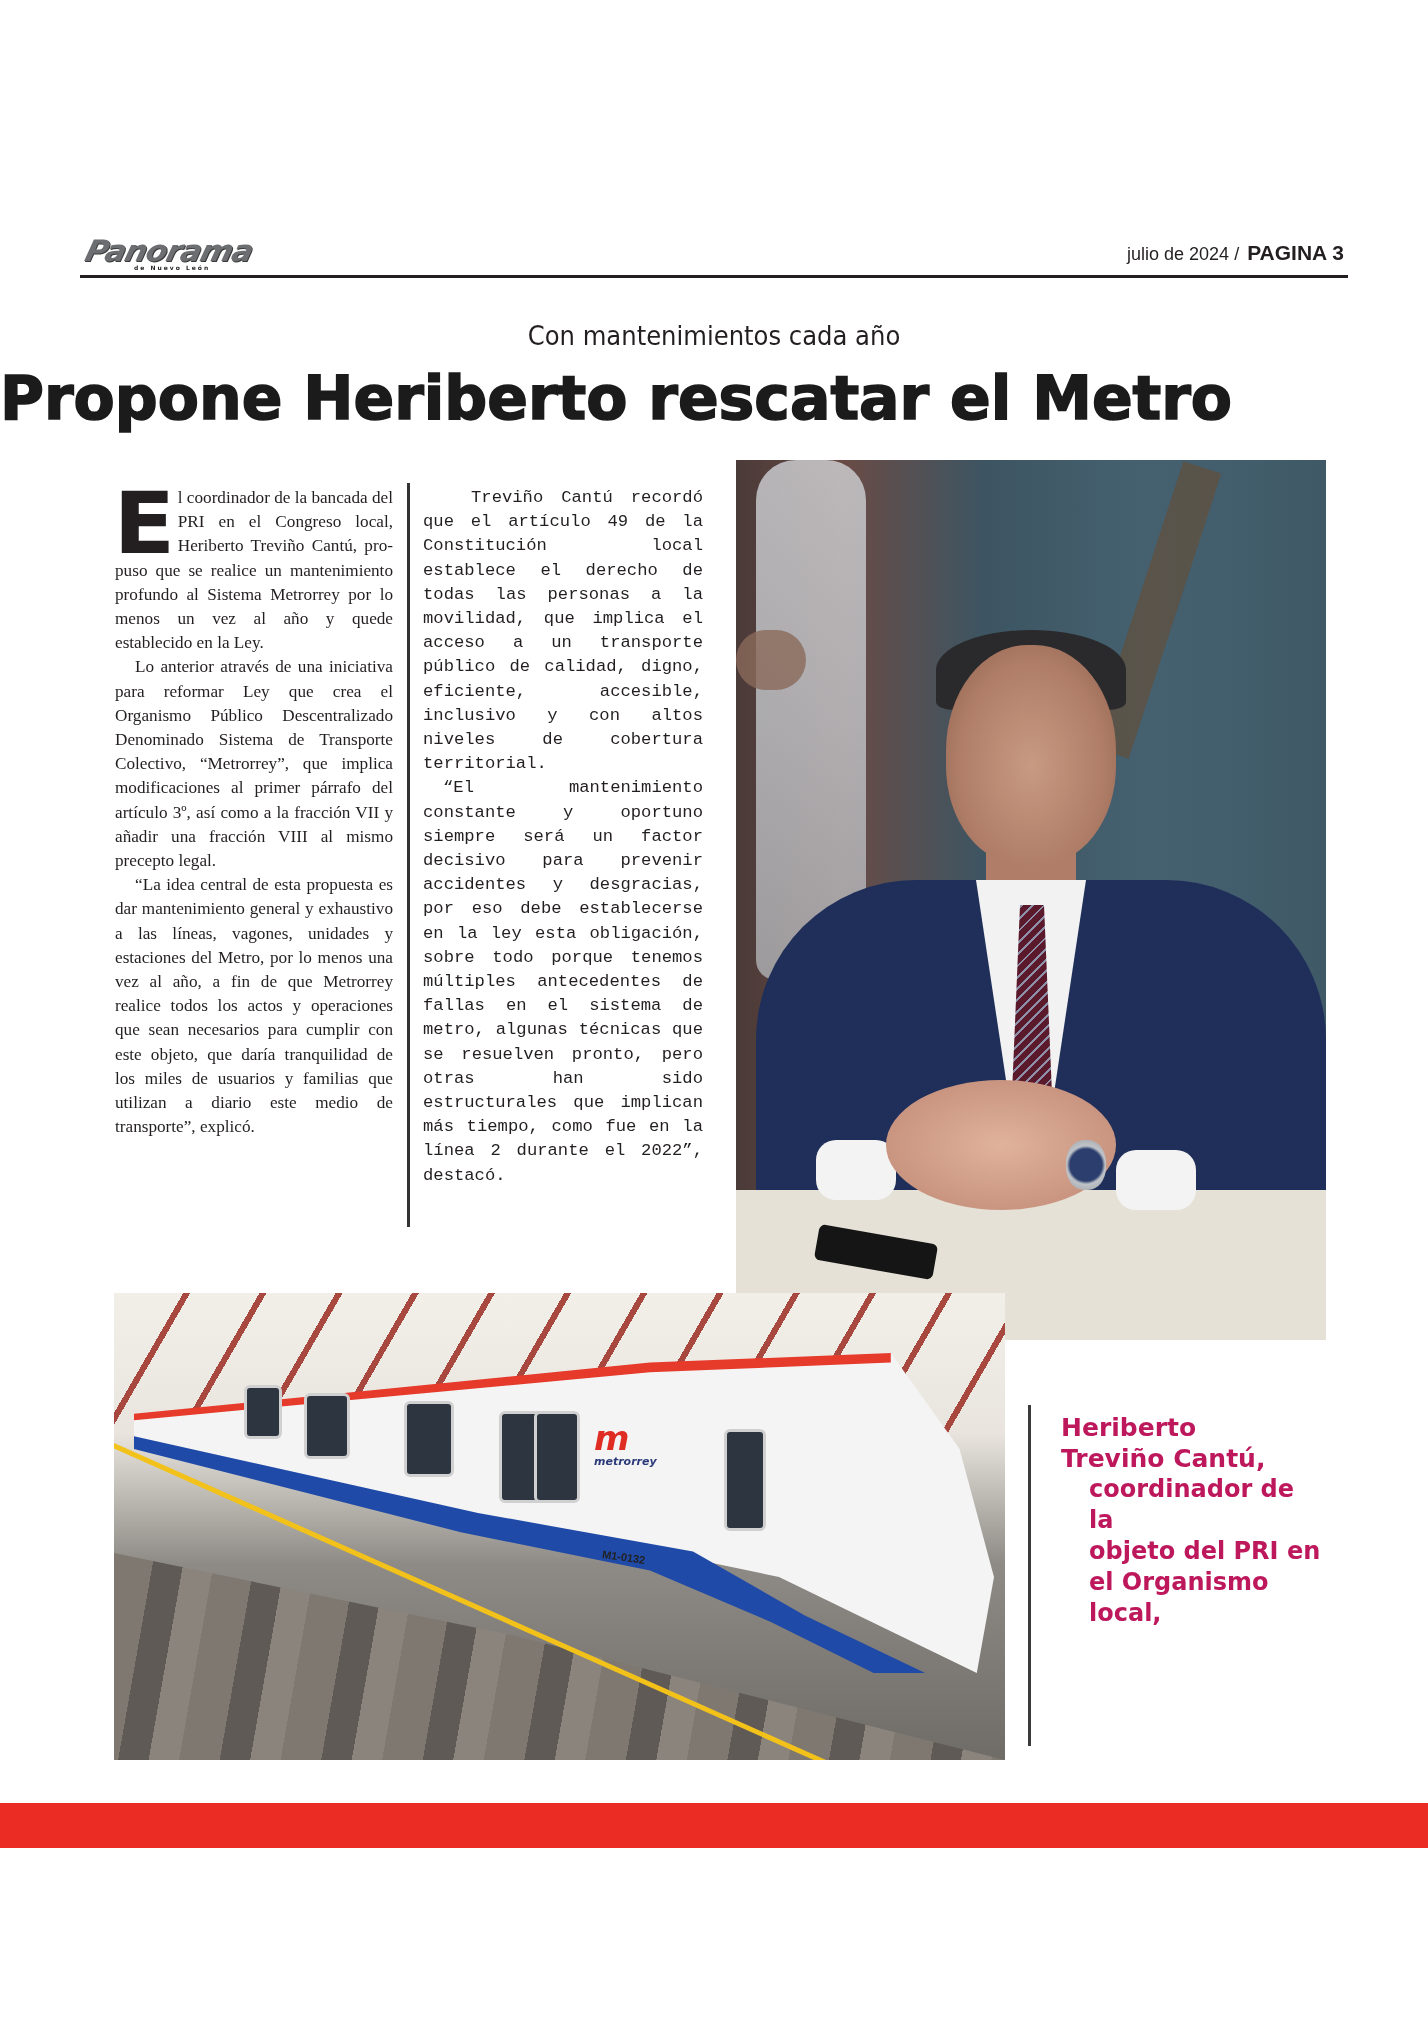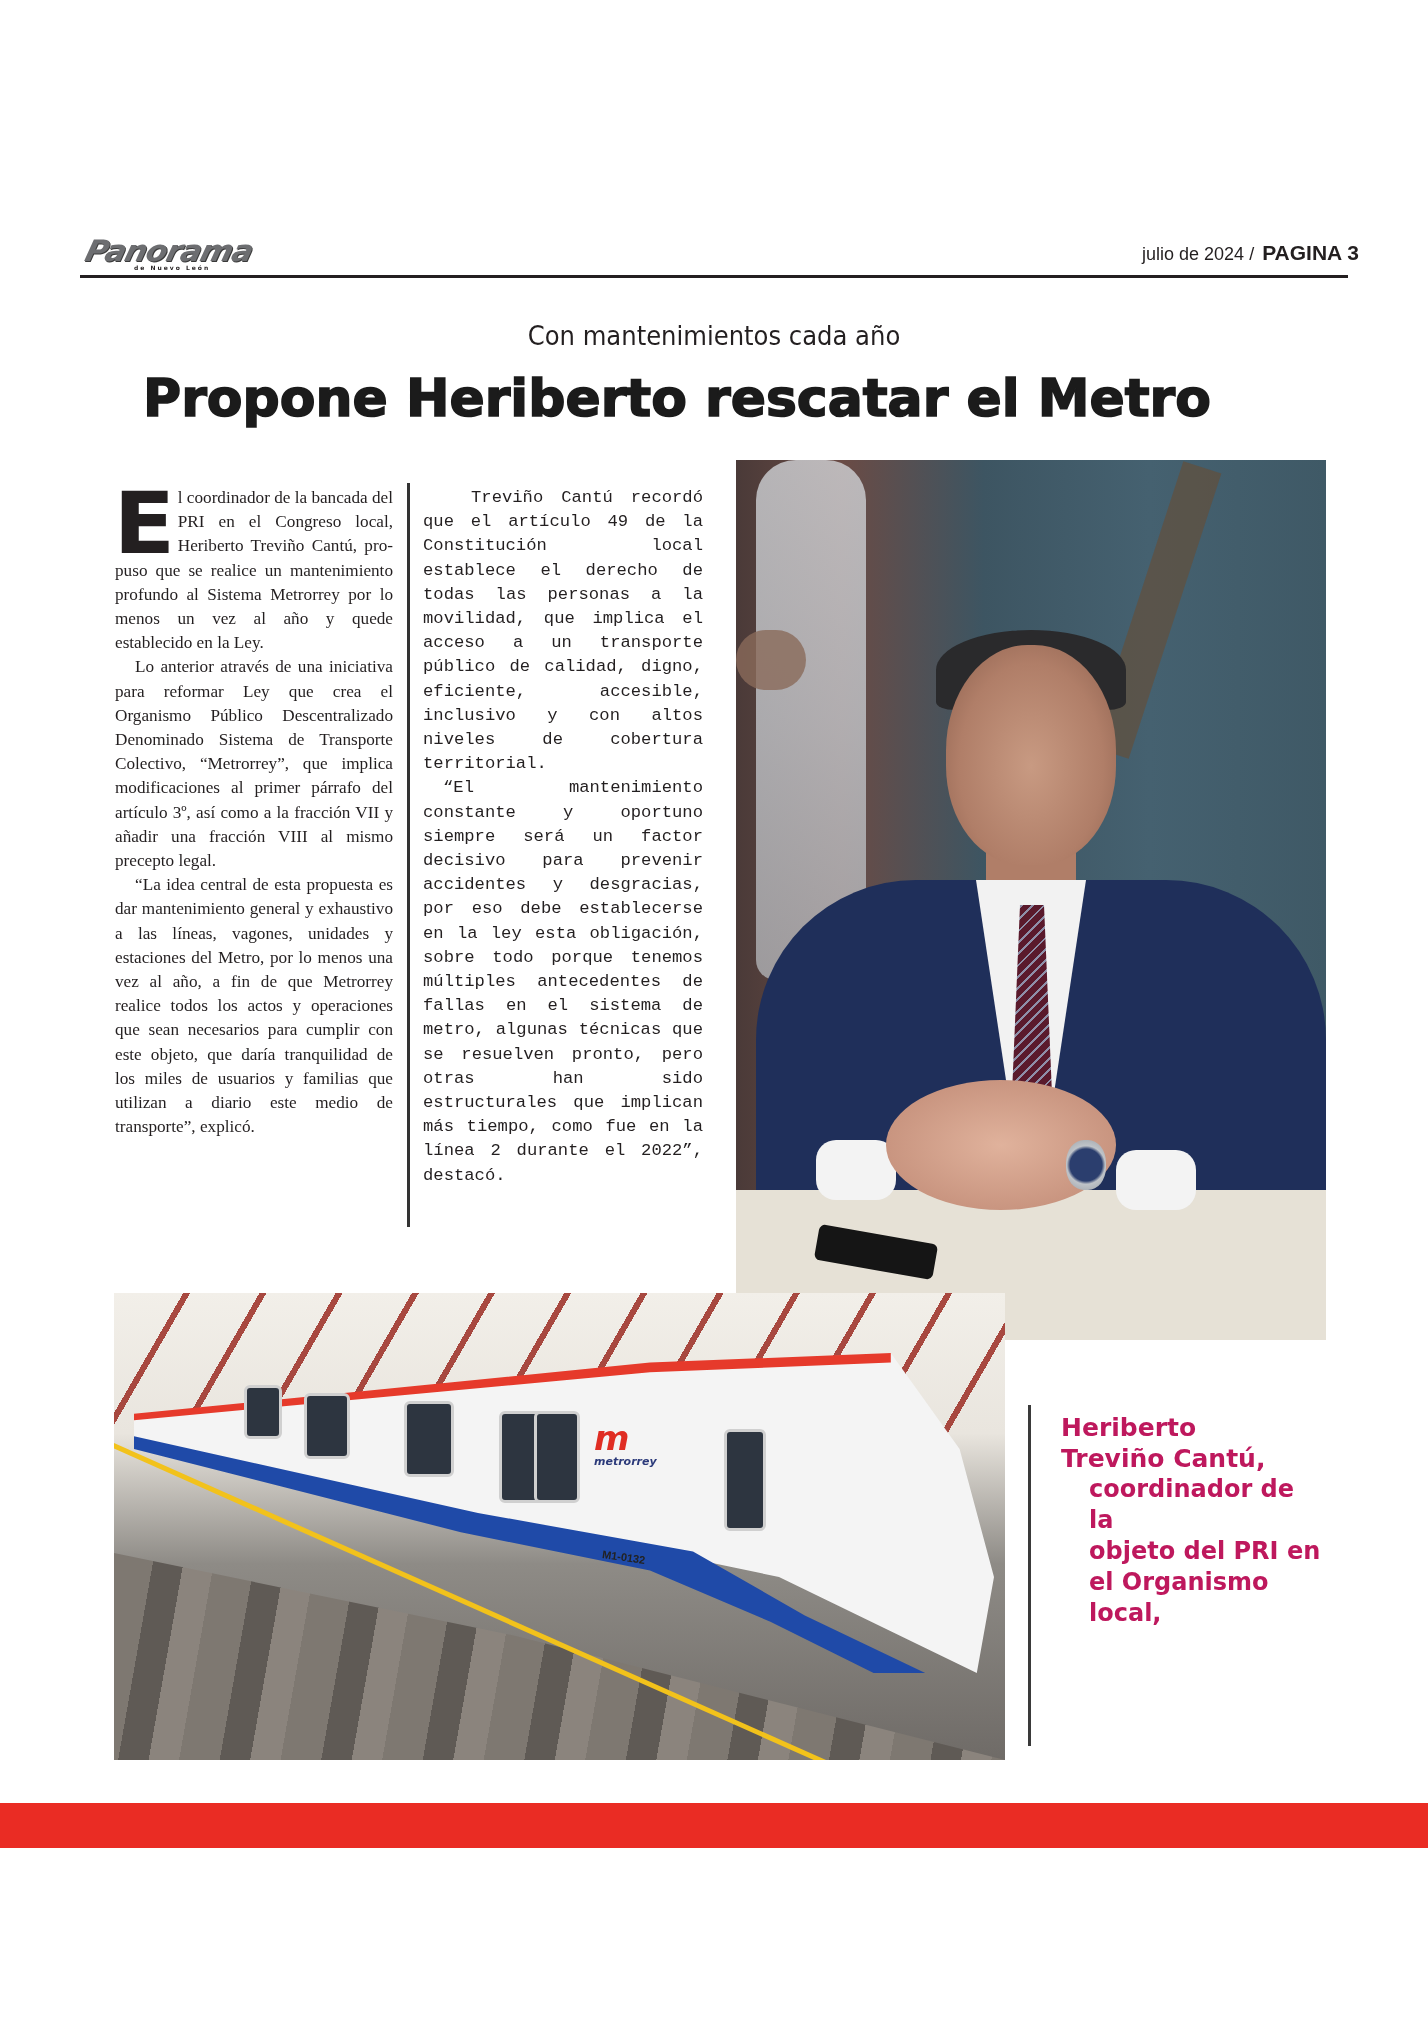--- a/index.html
+++ b/index.html
@@ -3,27 +3,27 @@
 <meta charset="utf-8">
 <style>
   html, body { margin:0; padding:0; background:#ffffff; }
   body { width:1428px; height:2028px; position:relative; overflow:hidden; font-family:"Liberation Serif", serif; color:#231f20; }
   .abs { position:absolute; }
 
   
   .logo { left:86px; top:236px; width:200px; height:40px; }
   .logo-main { position:absolute; left:0; top:-2px; font-family:"DejaVu Sans", sans-serif; font-weight:bold; font-style:italic; font-size:31px; letter-spacing:-1px; color:#6d6e71; transform:skewX(-14deg) scaleY(0.95); text-shadow: 1px 1px 0 #3a3a3a; line-height:34px; }
   .logo-sub { position:absolute; left:48px; top:28px; font-family:"DejaVu Sans", sans-serif; font-weight:bold; font-size:6px; letter-spacing:2px; color:#231f20; }
-  .issue { right:69px; top:242px; font-family:"Liberation Sans", sans-serif; font-size:18px; color:#231f20; white-space:nowrap; line-height:22px; }
+  .issue { right:84px; top:242px; font-family:"Liberation Sans", sans-serif; font-size:18px; color:#231f20; white-space:nowrap; line-height:22px; }
   .issue .page { font-weight:bold; font-size:21px; margin-left:8px; }
   .masthead-rule { left:80px; top:275px; width:1268px; height:3px; background:#231f20; }
 
   
   .kicker { left:0; top:318px; width:1428px; text-align:center; font-family:"DejaVu Sans", sans-serif; font-size:27px; color:#231f20; line-height:36px; transform:scaleX(0.9); }
-  .headline { left:0; top:360px; width:1354px; text-align:center; font-family:"DejaVu Sans", sans-serif; font-weight:bold; font-size:52px; color:#1b1b1b; line-height:76px; letter-spacing:0px; -webkit-text-stroke:1.6px #1b1b1b; transform:scaleX(1.0); }
+  .headline { left:0; top:360px; width:1354px; text-align:left; font-family:"DejaVu Sans", sans-serif; font-weight:bold; font-size:60px; color:#1b1b1b; line-height:76px; letter-spacing:0px; -webkit-text-stroke:1.6px #1b1b1b; transform:scaleX(1.0); }
 
   
   .col { font-size:17.2px; line-height:24.2px; text-align:justify; hyphens:manual; }
   .col p { margin:0; text-indent:20px; }
   .col p.first { text-indent:0; }
   .col1 { left:115px; top:486px; width:278px; }
   .col2 { left:423px; top:486px; width:280px;font-family:Liberation Mono, monospace; }
   .col2 p { text-indent:20px; }
   .col2 p.lead { text-indent:48px; }
   .dropcap { float:left; font-family:"DejaVu Sans", sans-serif; font-weight:bold; font-size:86px; line-height:66px; height:66px; margin:4px 4px 0 0; color:#231f20; transform:scaleX(1.05); }

